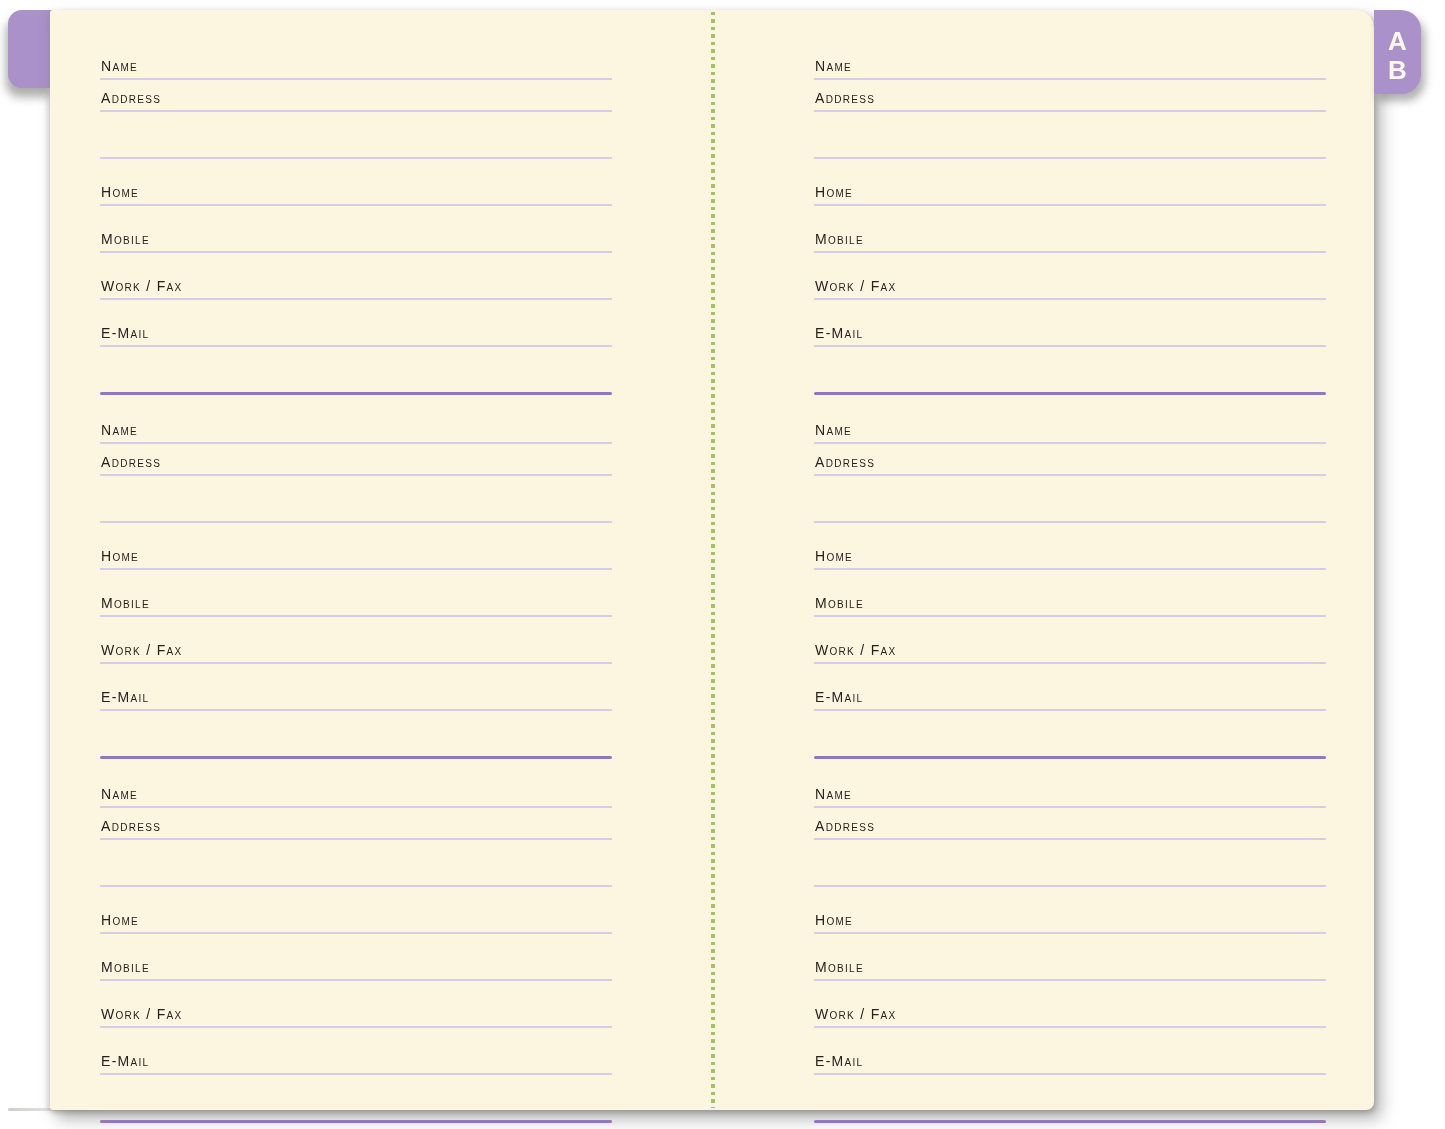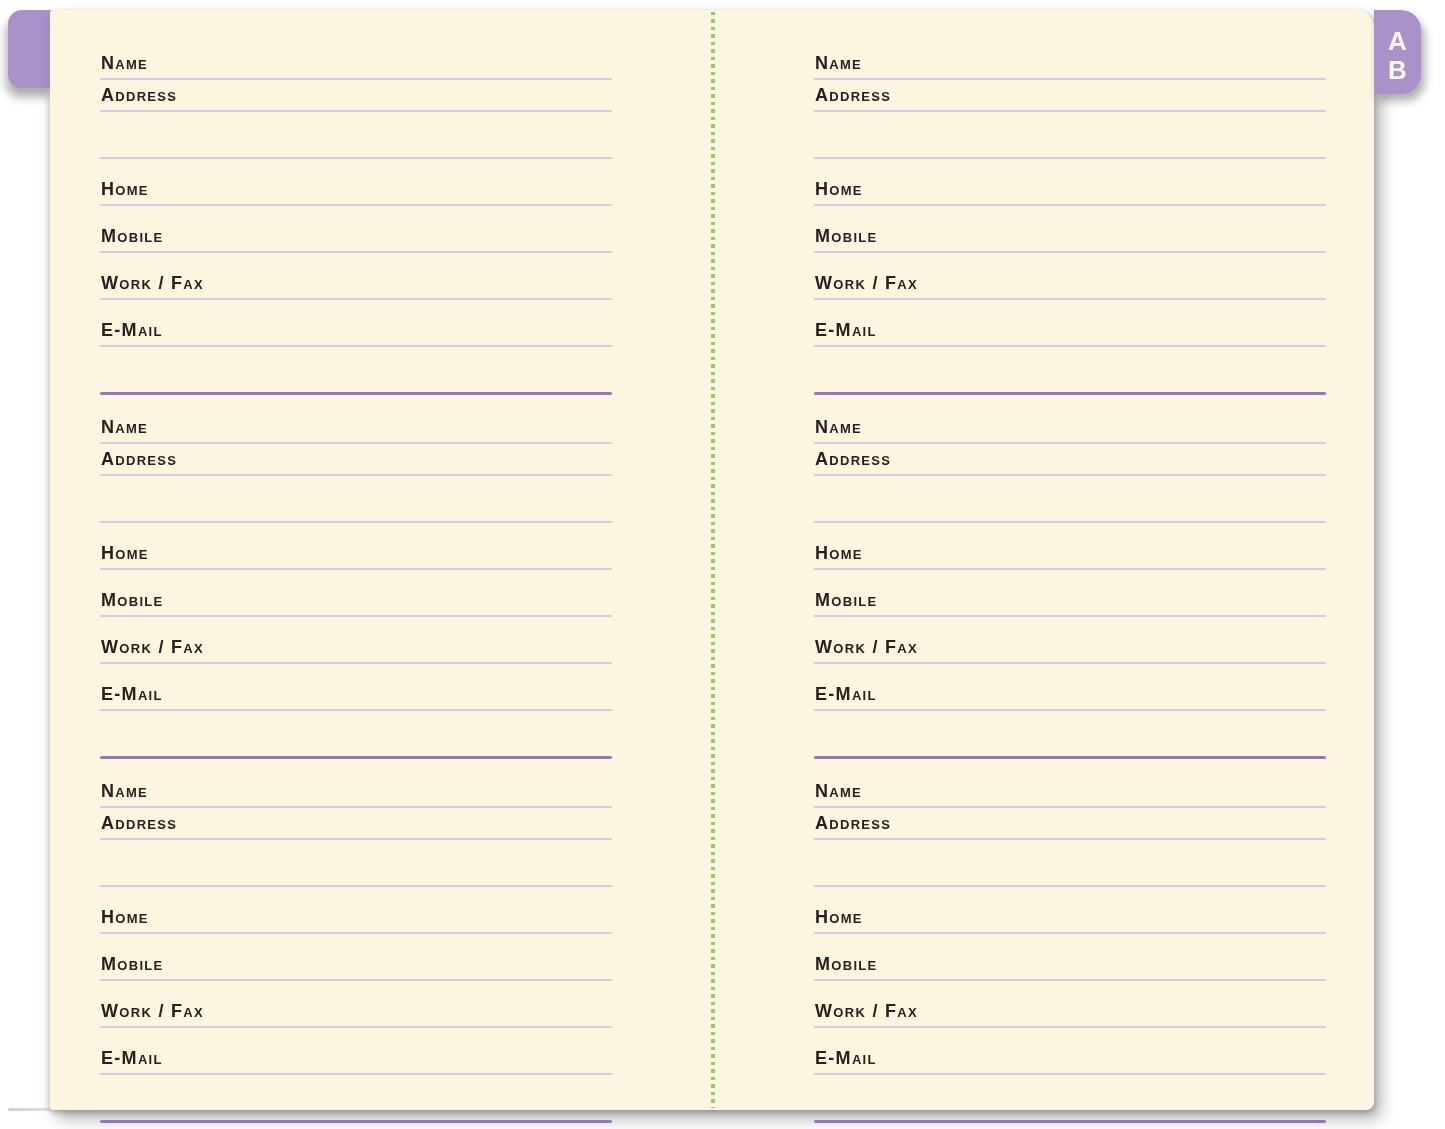--- a/index.html
+++ b/index.html
@@ -89,22 +89,22 @@
     height:47px;
     border-bottom:2px solid var(--field-line);
   }
   .f-name{height:49px;}
   .entry.first .f-name{height:70px;}
   .f-addr{height:32px;}
 
   .lbl{
     position:absolute;
     left:1px; bottom:4px;
-    font-weight:700;
-    font-size:18px;
+    font-weight:400;
+    font-size:14px;
     font-variant:small-caps;
     letter-spacing:1.3px;
     color:var(--label-text);
     white-space:nowrap;
   }
 
   .entry-divider{
     height:3px;
     margin-top:45px;
     background:var(--entry-divider);

